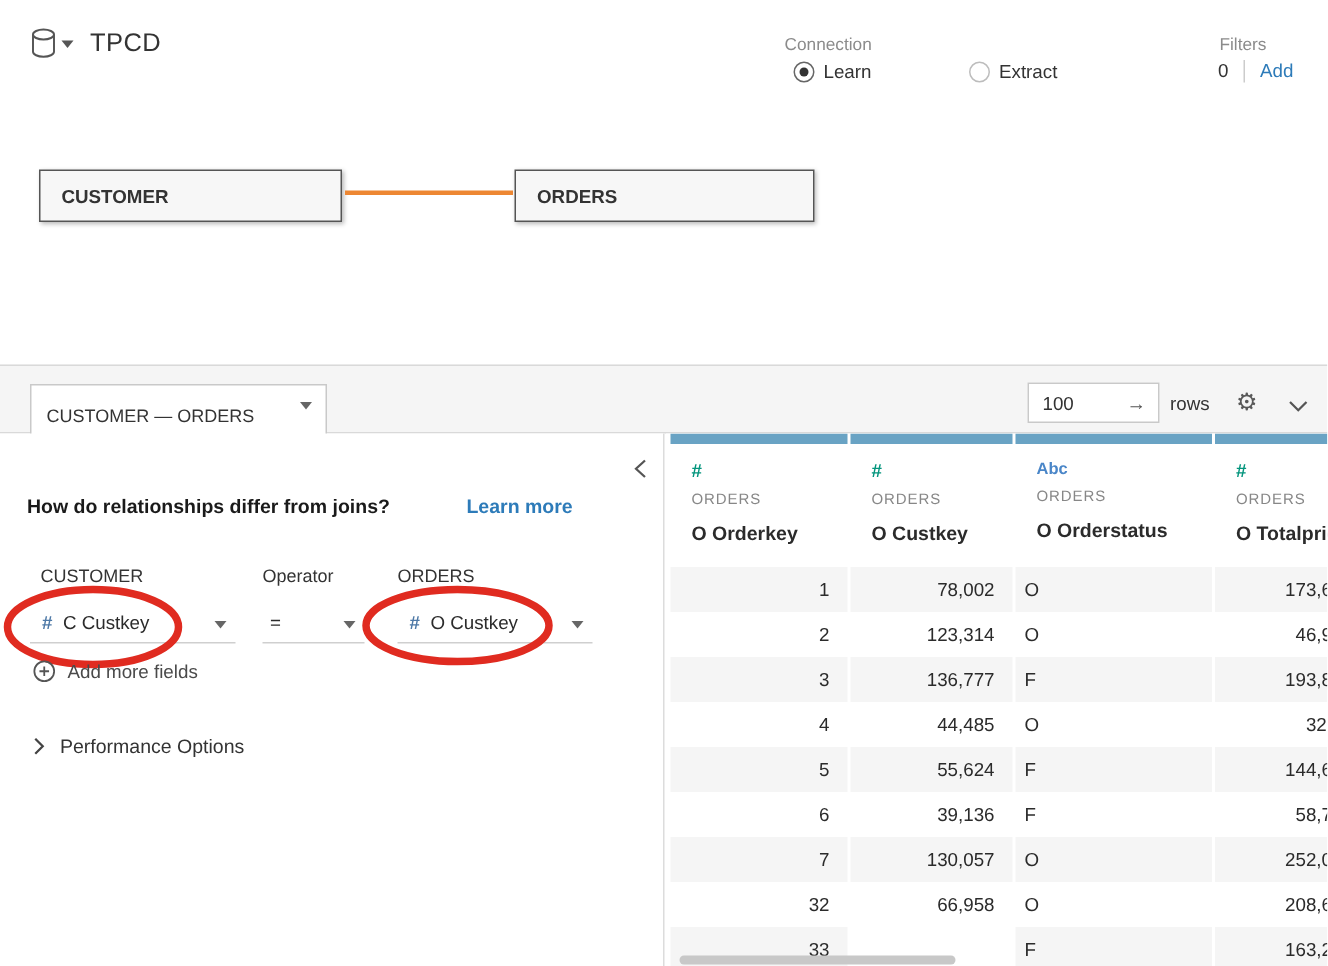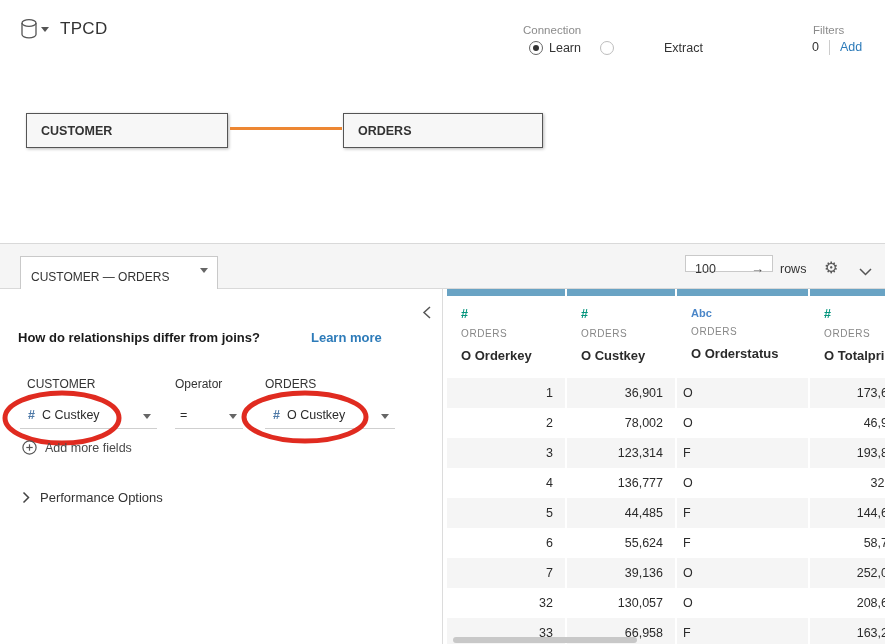--- a/index.html
+++ b/index.html
@@ -32,21 +32,21 @@
   .tbl-box.orders { left:343px; width:200px; }
   .noodle { position:absolute; left:230px; top:127px; width:112px; height:3px; }
 
   
   .toolbar { position:absolute; left:0; top:243px; width:885px; height:46px; background:#f5f5f5;
     border-top:1px solid #d9d9d9; border-bottom:1px solid #d9d9d9; }
   .rel-select { position:absolute; left:20px; top:12px; width:198px; height:42px; background:#fff;
     border:1px solid #c9c9c9; font-size:12px; color:#333; display:flex; align-items:center; padding-left:10px; cursor:pointer; }
   .rel-select .caret { position:absolute; right:9px; top:11px; }
   .caret { width:0; height:0; border-left:4px solid transparent; border-right:4px solid transparent; border-top:5px solid #666; }
-  .rowcount { position:absolute; left:685px; top:11px; width:88px; height:17px; background:#fff;
+  .rowcount { position:absolute; left:685px; top:11px; width:88px; height:27px; background:#fff;
     border:1px solid #c9c9c9; font-size:12.5px; color:#333; }
   .rowcount .val { position:absolute; left:9px; top:6px; }
   .rowcount .go { position:absolute; right:8px; top:5px; color:#555; font-size:13px; cursor:pointer; }
   .rows-label { position:absolute; left:780px; top:18px; font-size:12.5px; color:#333; }
   .gear { position:absolute; left:824px; top:14px; font-size:16px; color:#595959; cursor:pointer; }
   .tb-chev { position:absolute; left:858px; top:19px; cursor:pointer; }
 
   
   .panel { position:absolute; left:0; top:289px; width:443px; height:355px; background:#fff; border-right:1px solid #dcdcdc; }
   .collapse { position:absolute; left:421px; top:16px; cursor:pointer; }
@@ -95,21 +95,21 @@
       </svg>
   </span>
   <span class="db-caret"></span>
   <div class="ds-title">TPCD</div>
 
   <div class="conn-label">Connection</div>
   <div class="radio-row" style="left:529px;">
     <span class="radio sel"></span>
     <span class="radio-label">Learn</span>
   </div>
-  <div class="radio-row" style="left:600px;gap:44px;">
+  <div class="radio-row" style="left:646px;">
     <span class="radio unsel"></span>
     <span class="radio-label">Extract</span>
   </div>
 
   <div class="filters-label">Filters</div>
   <div class="filters-count">0</div>
   <div class="filters-sep"></div>
   <div class="filters-add" style="color: rgb(45, 123, 185);">Add</div>
 
   <div class="tbl-box customer">CUSTOMER</div>
@@ -205,21 +205,20 @@
       <div class="cell num">33</div>
     </div>
 
     <div class="gcol c2">
       <div class="strip" style="background: rgb(105, 163, 196);"></div>
       <div class="hdr">
         <div class="htype num" style="color: rgb(4, 149, 125);">#</div>
         <div class="hsrc">ORDERS</div>
         <div class="hfld">O Custkey</div>
       </div>
-      <div class="cell num">36,901</div>
       <div class="cell num">78,002</div>
       <div class="cell num">123,314</div>
       <div class="cell num">136,777</div>
       <div class="cell num">44,485</div>
       <div class="cell num">55,624</div>
       <div class="cell num">39,136</div>
       <div class="cell num">130,057</div>
       <div class="cell num">66,958</div>
     </div>
 

